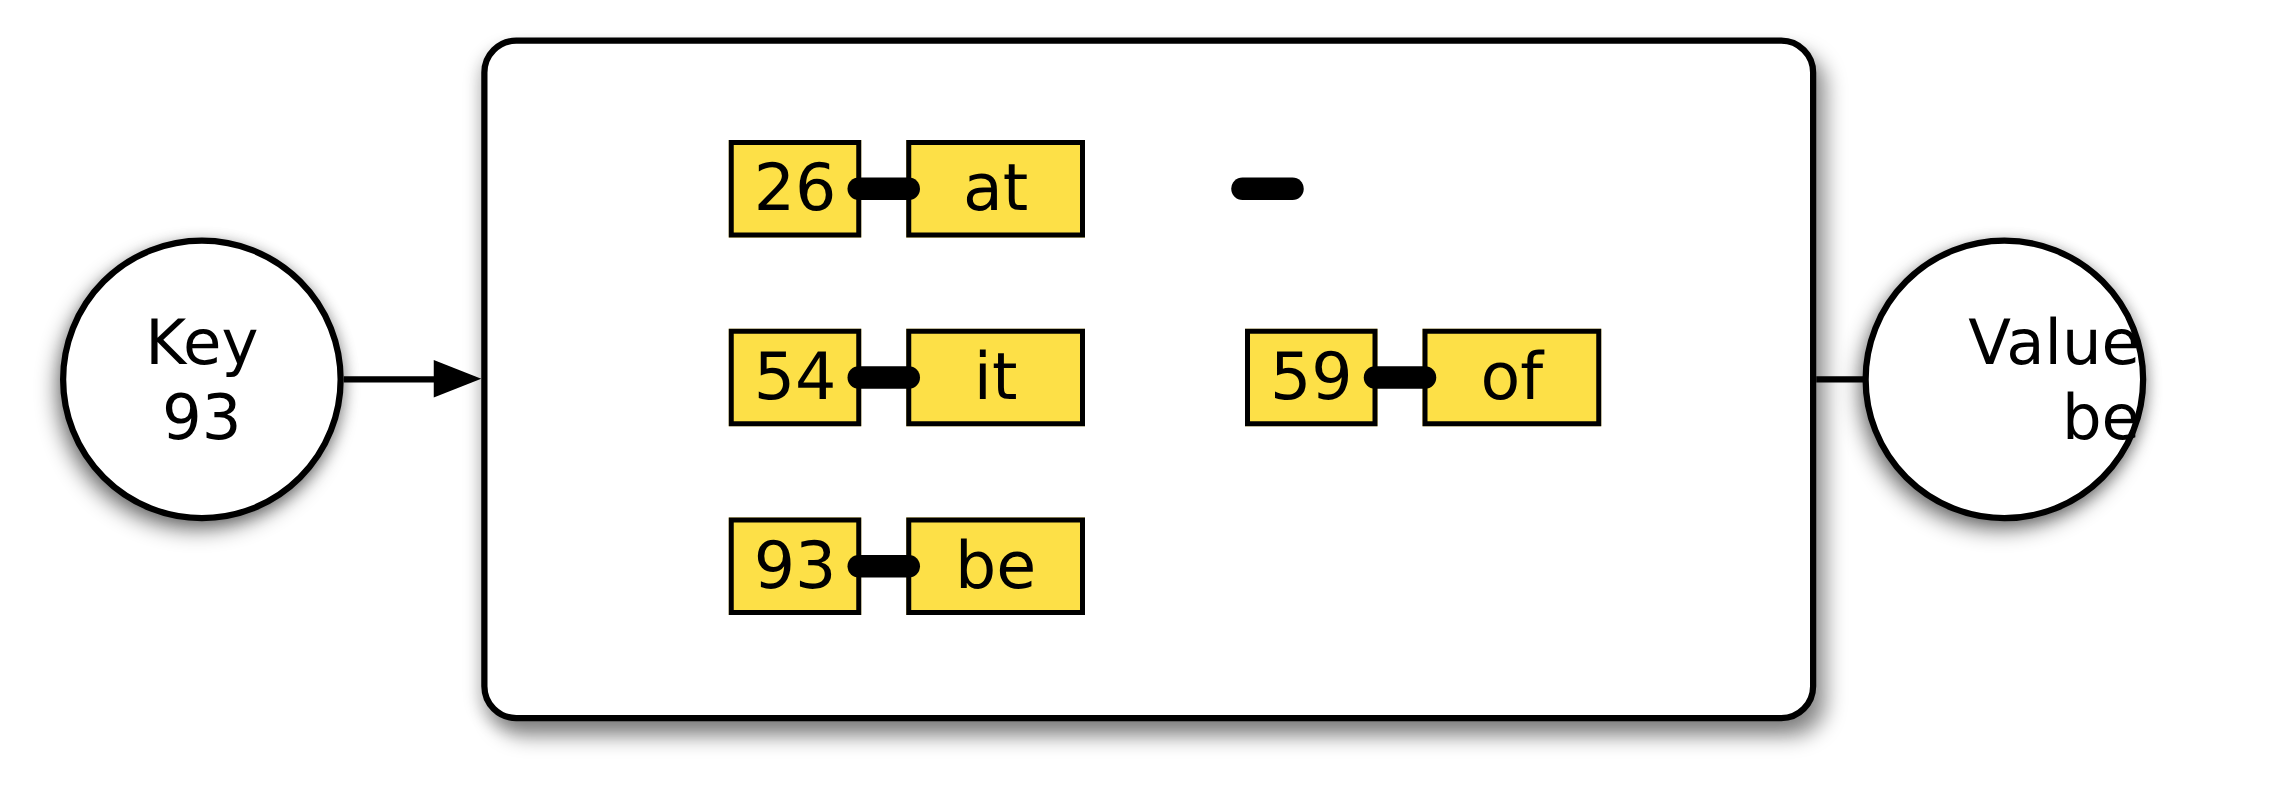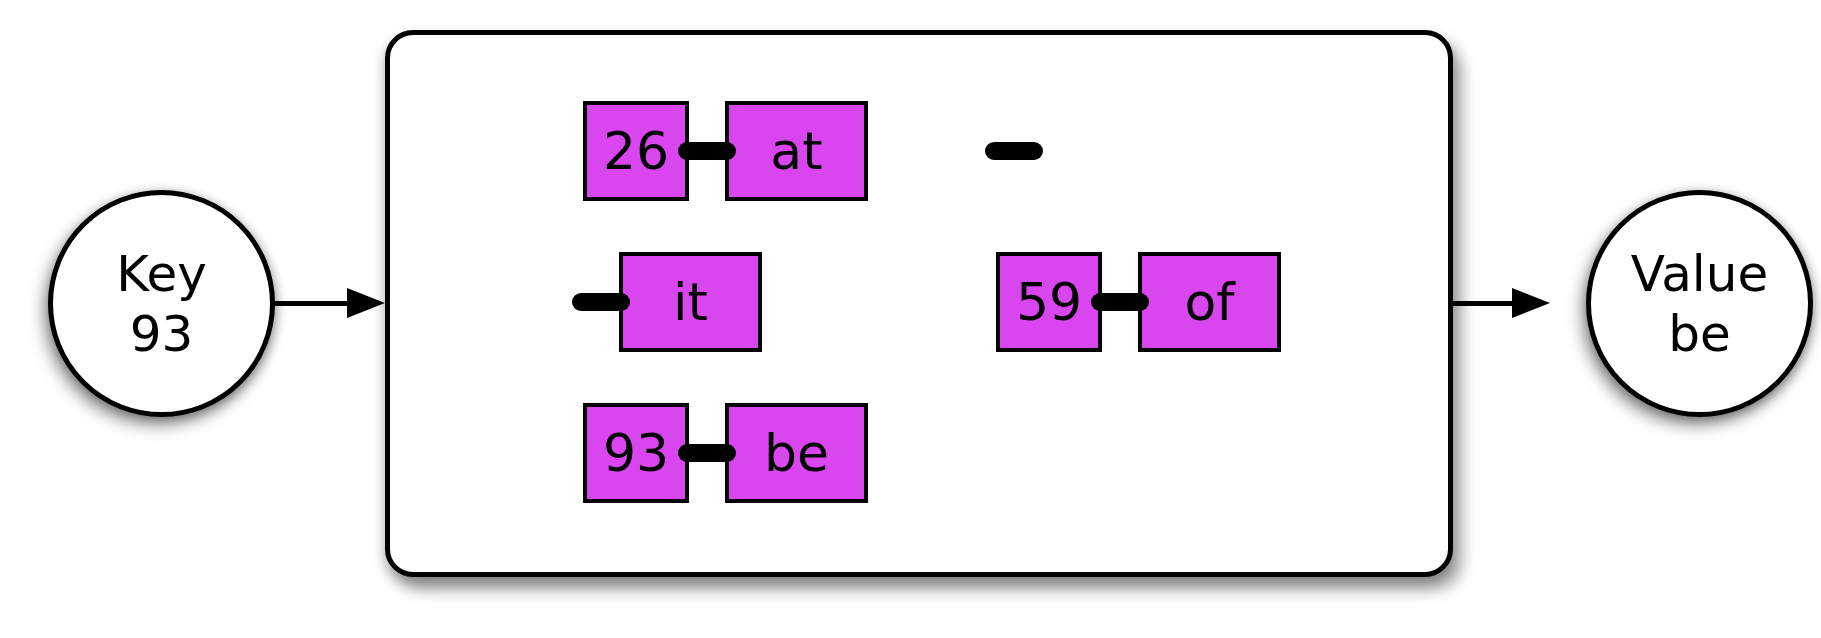--- a/index.html
+++ b/index.html
@@ -26,21 +26,21 @@
     box-shadow: -4px 8px 16px rgba(0,0,0,0.45), 2px 2px 10px rgba(0,0,0,0.25);
     display: flex;
     flex-direction: column;
     align-items: center;
     justify-content: center;
     text-align: center;
     font-size: 50px;
     line-height: 60px;
   }
   .node-circle.key   { left: 48px; }
-  .node-circle.value { left: 1586px; }
+  .node-circle.value { left: 1490px; align-items: flex-end; }
 
   
   .map-box {
     position: absolute;
     left: 385px;
     top: 30px;
     width: 1068px;
     height: 547px;
     background: #fff;
     border: 5px solid #000;
@@ -59,23 +59,23 @@
     row-gap: 73px;
     column-gap: 128px;
   }
 
   .kv-pair {
     display: flex;
     align-items: center;
     height: 78px;
   }
   .kv-box {
-    height: 100px;
+    height: 78px;
     border: 4px solid #000;
-    background: #d946ef;
+    background: #fde047;
     display: flex;
     align-items: center;
     justify-content: center;
     font-size: 52px;
   }
   .kv-box.key   { width: 106px; }
   .kv-box.value { width: 143px; }
   .kv-link {
     position: relative;
     z-index: 2;
@@ -130,20 +130,21 @@
   <div class="map-box">
     <div class="pairs-grid">
 
       <div class="kv-pair">
         <div class="kv-box key">26</div>
         <div class="kv-link"></div>
         <div class="kv-box value">at</div>
       </div>
 
       <div class="kv-pair">
+        <div class="kv-box key">54</div>
         <div class="kv-link"></div>
         <div class="kv-box value">it</div>
       </div>
 
       <div class="kv-pair">
         <div class="kv-box key">93</div>
         <div class="kv-link"></div>
         <div class="kv-box value">be</div>
       </div>
 

